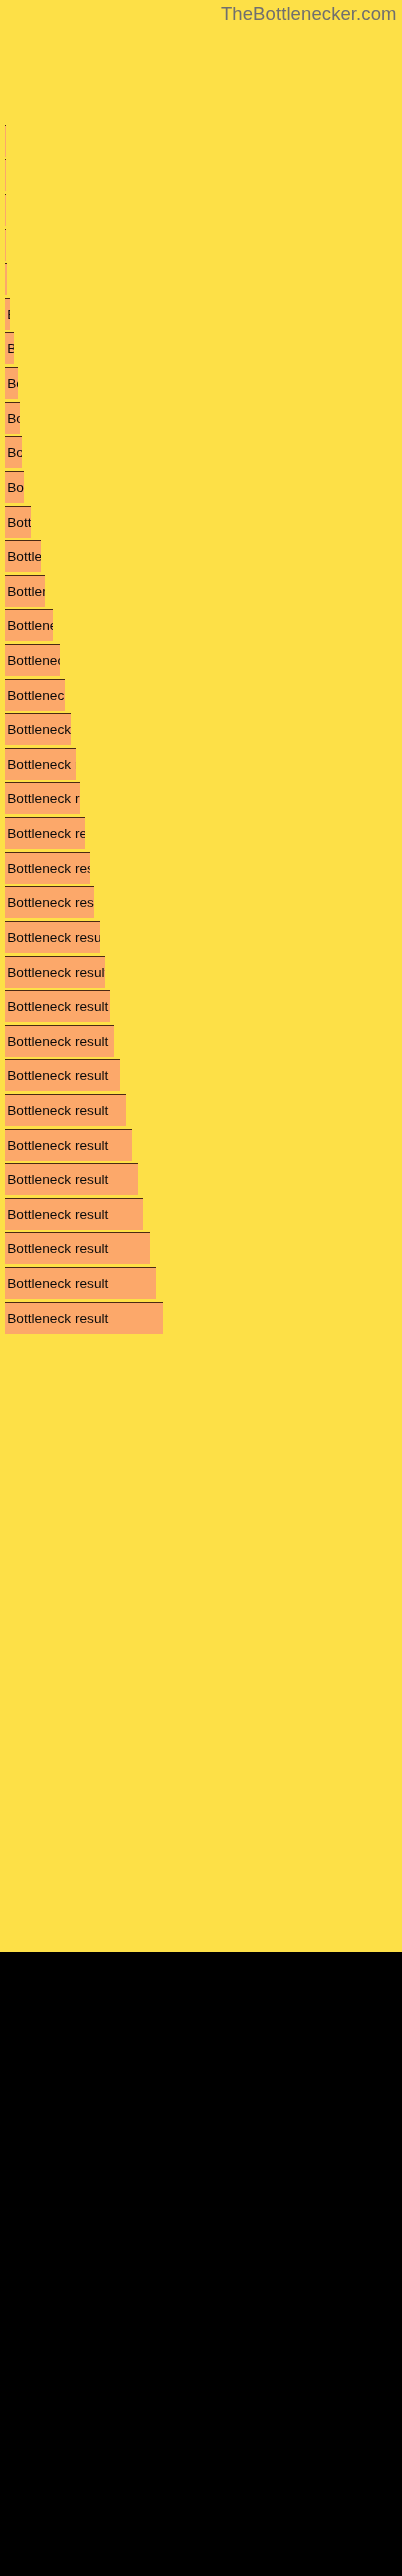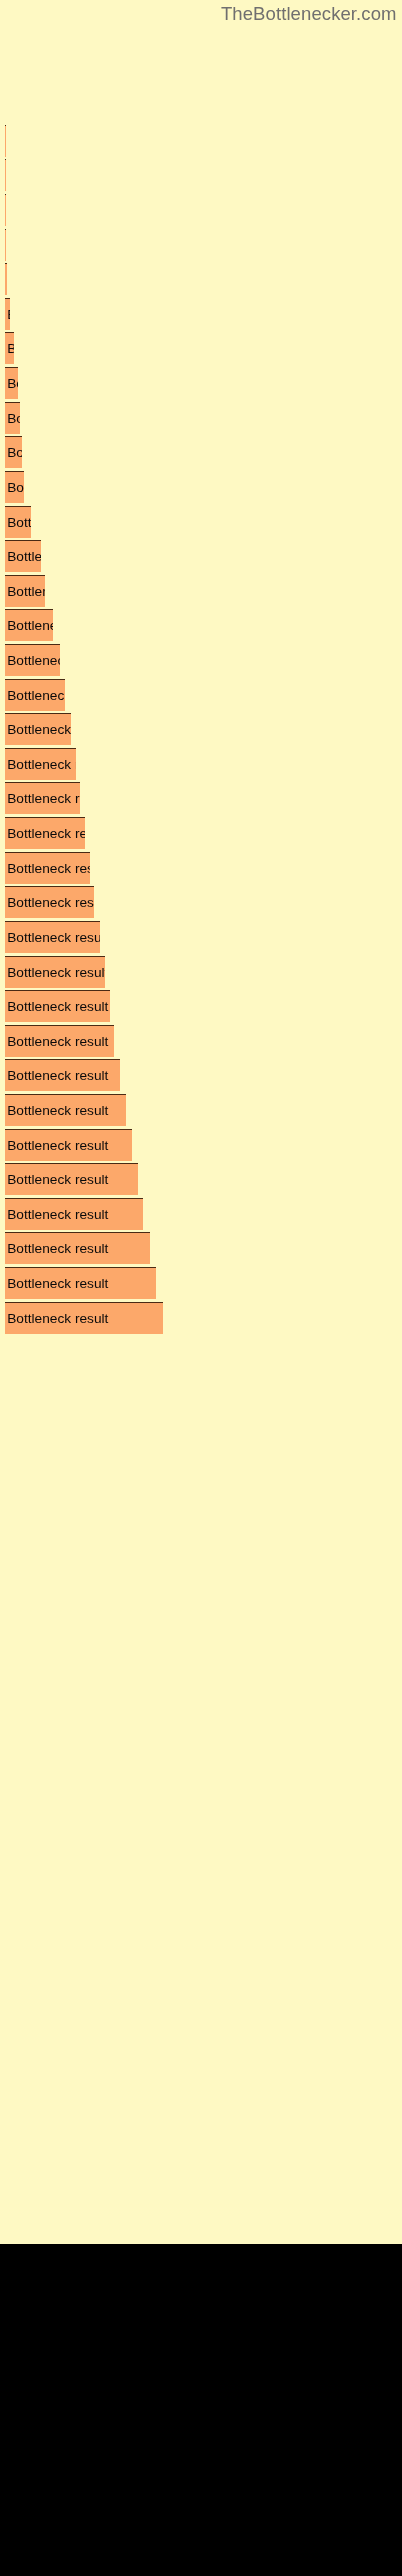--- a/index.html
+++ b/index.html
@@ -13,22 +13,22 @@
     height: 2576px;
     position: relative;
     overflow: hidden;
     font-family: "Liberation Sans", sans-serif;
     -webkit-font-smoothing: antialiased;
   }
   #page-root {
     position: absolute;
     left: 0; top: 0;
     width: 403px;
-    height: 2244px;
-    background: #fef9c3;
+    height: 1952px;
+    background: #fde047;
   }
   .site-title {
     position: absolute;
     right: 6.4px;
     top: 1.6px;
     font-size: 18.5px;
     line-height: 24px;
     color: #706f6f;
     font-family: "Liberation Sans", sans-serif;
     letter-spacing: 0.1px;

